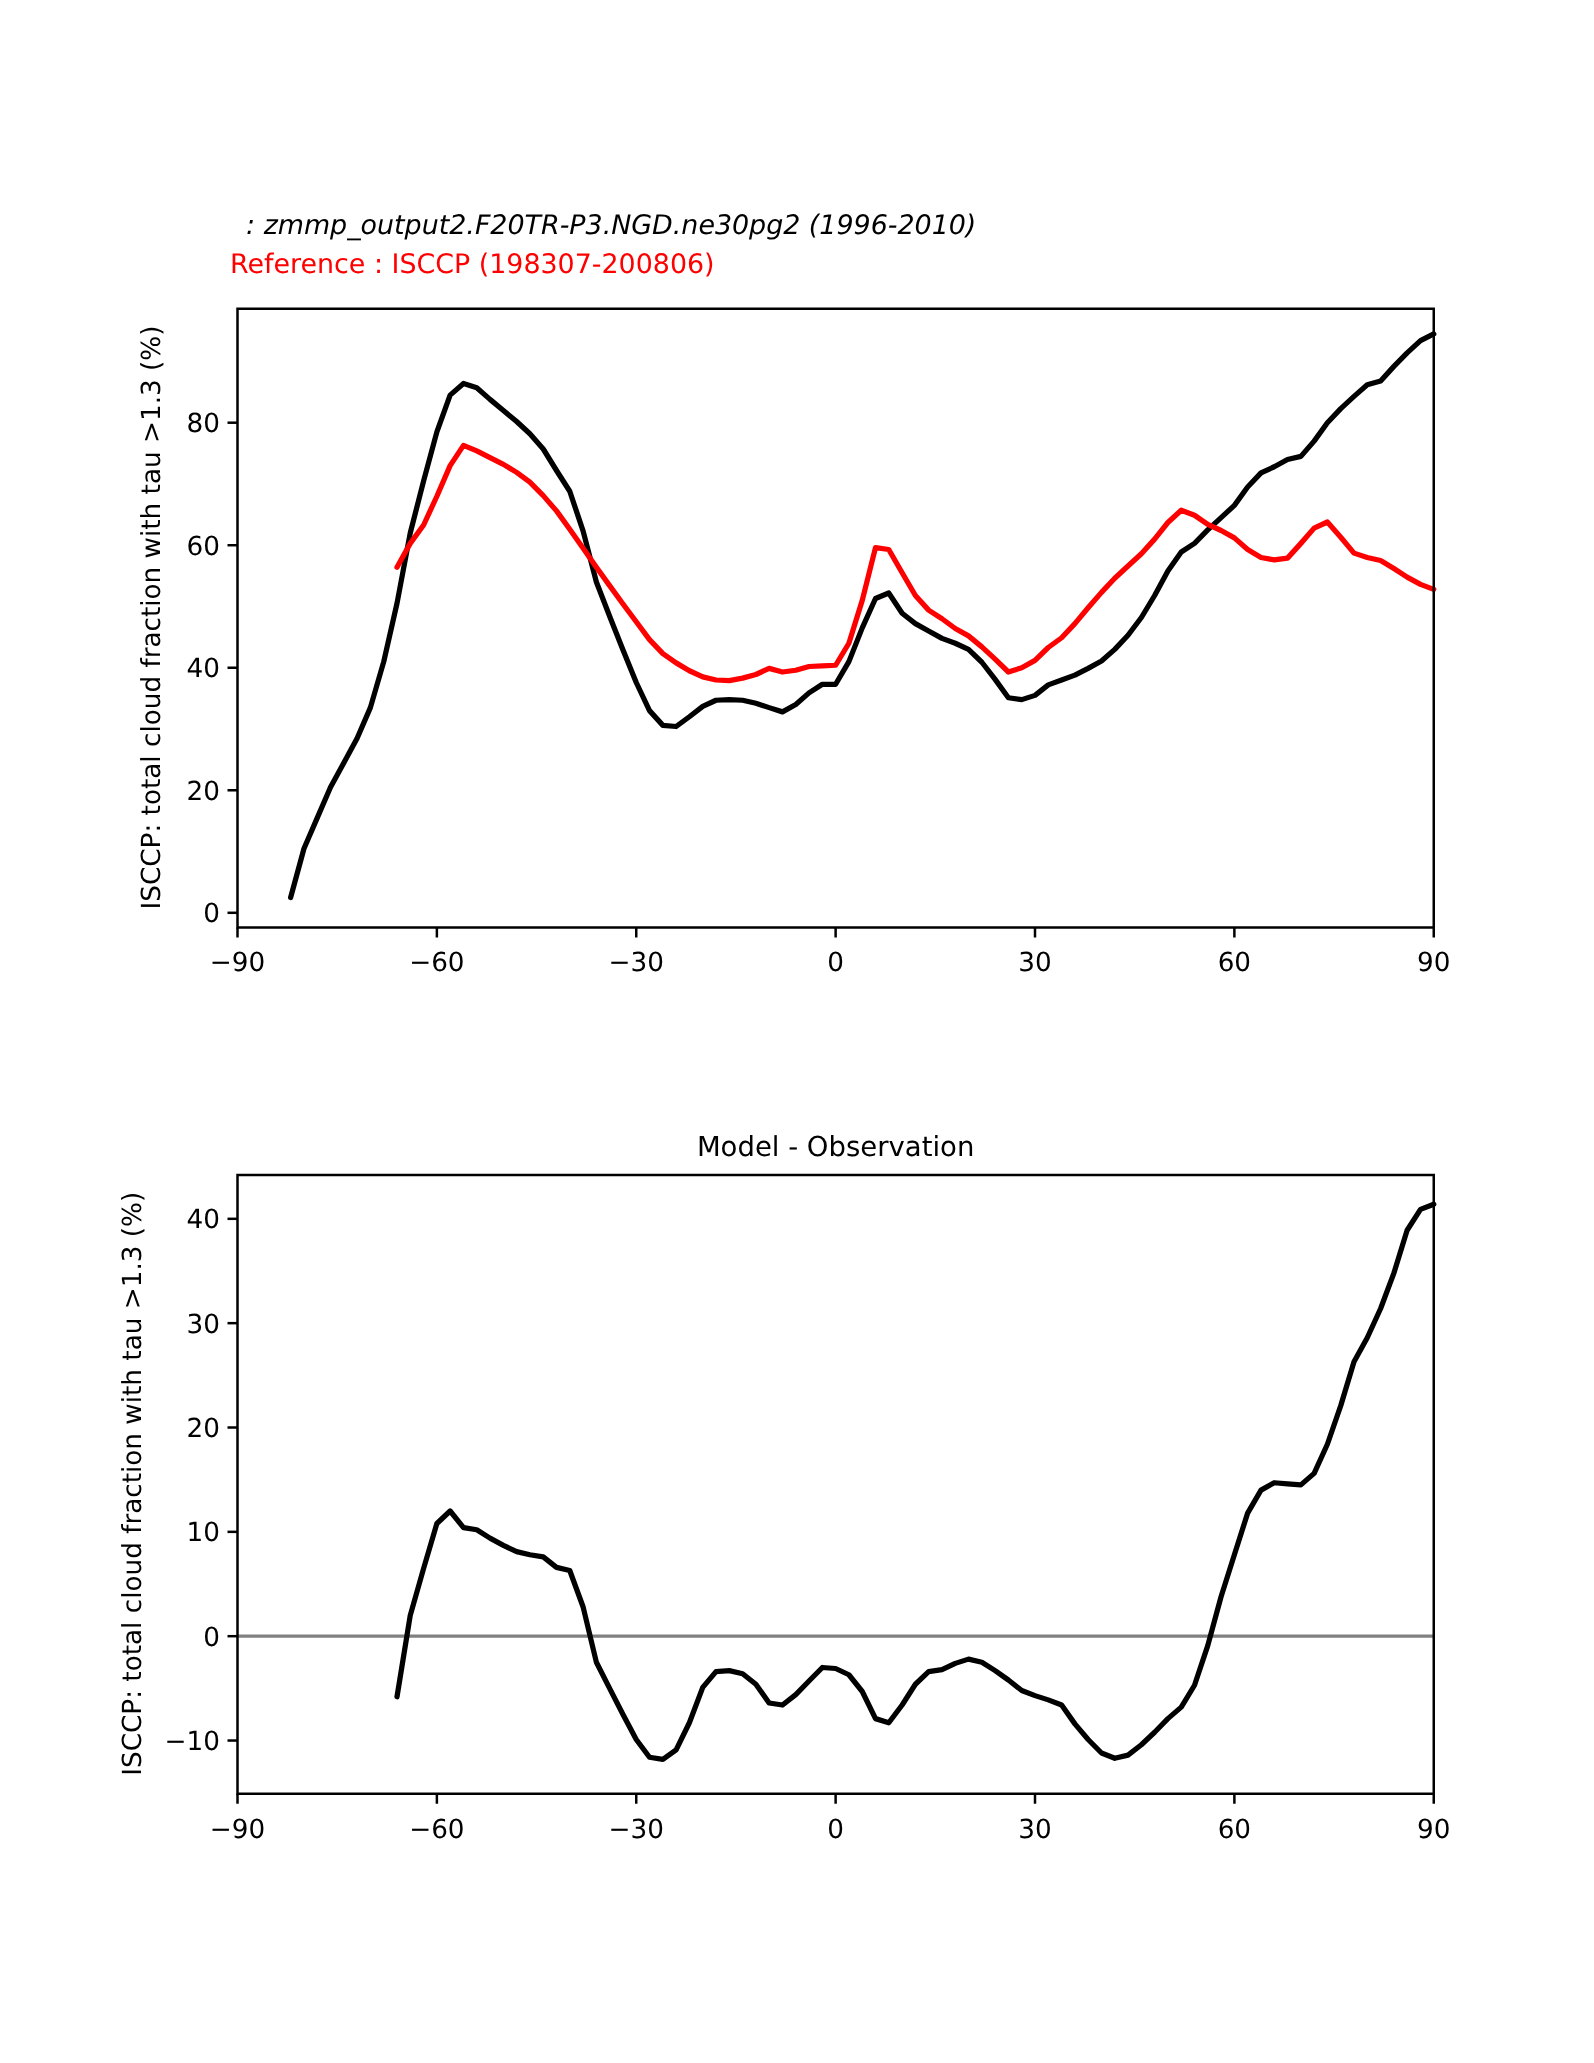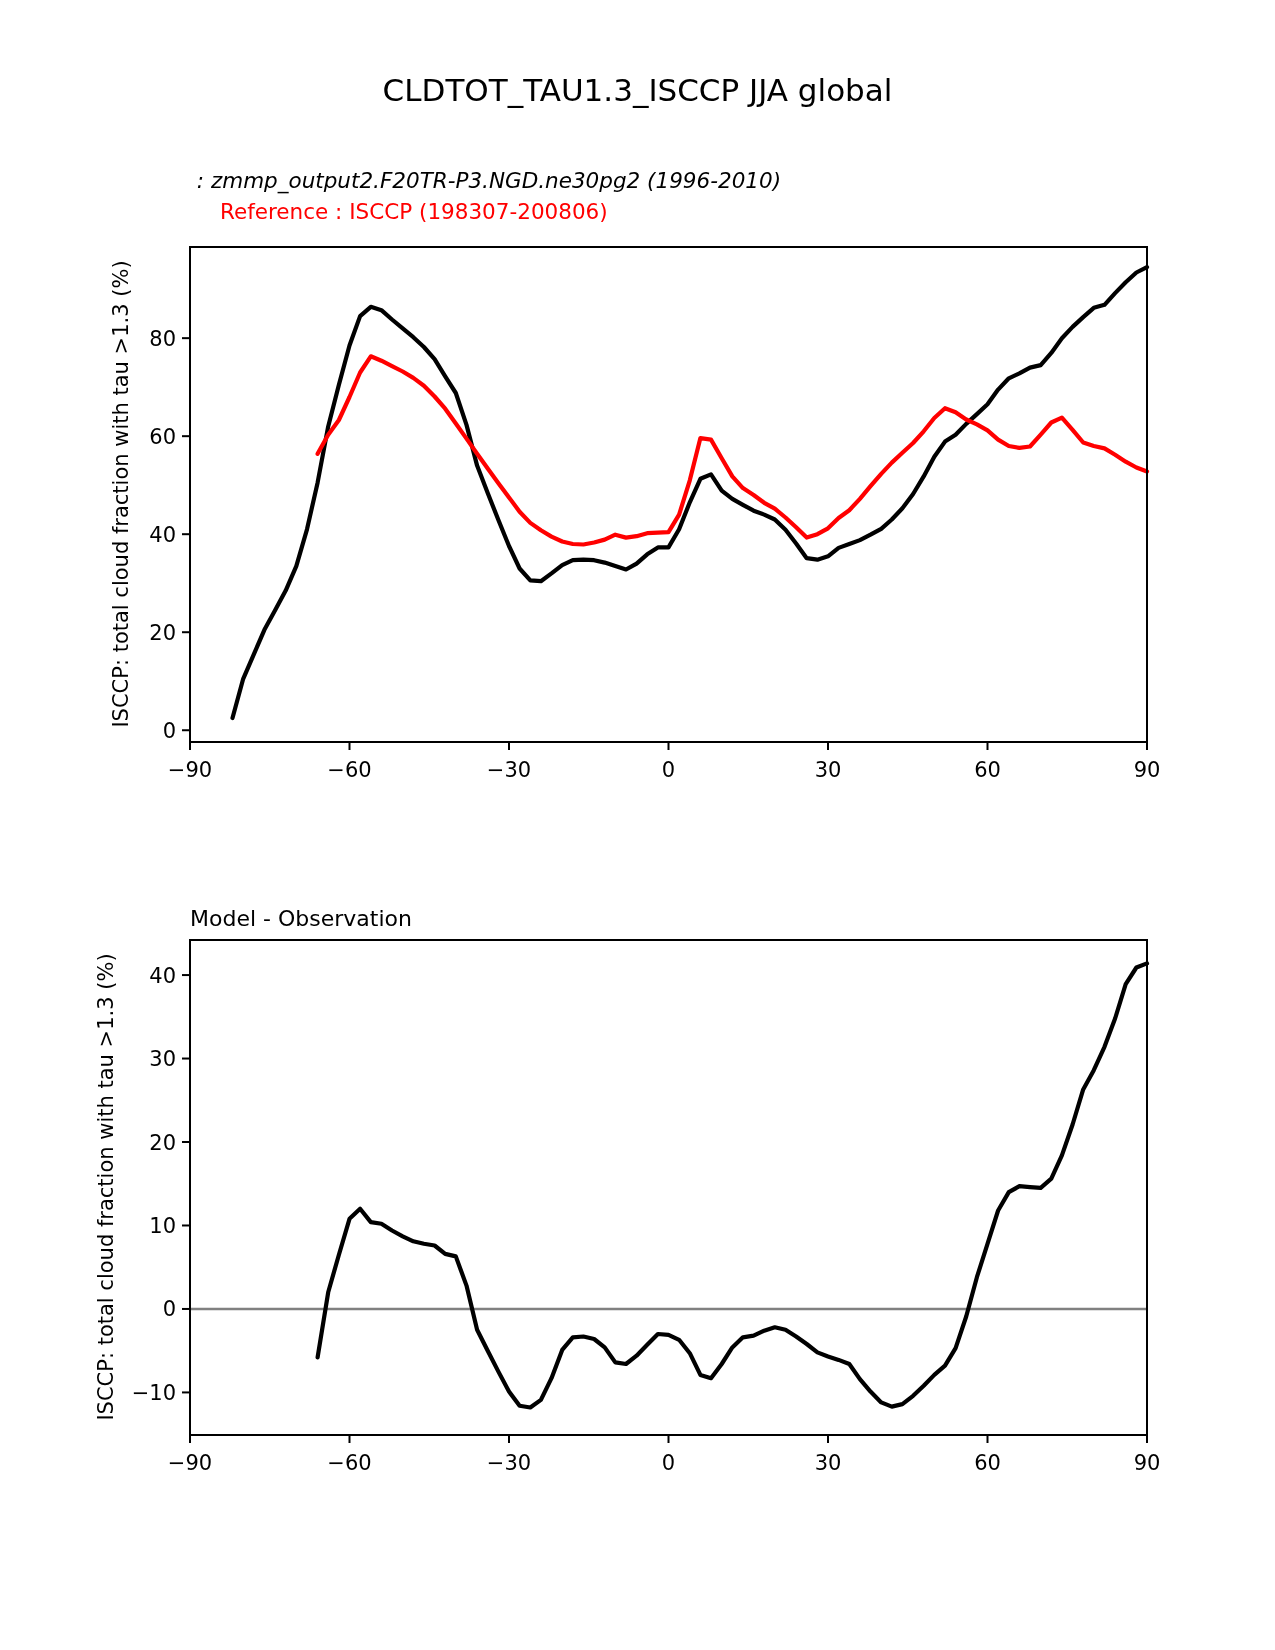--- a/index.html
+++ b/index.html
@@ -12,31 +12,30 @@
     overflow:hidden;
   }
   #figure .txt{position:absolute;white-space:pre;}
   #suptitle{left:0;top:72px;width:1275px;text-align:center;font-size:31px;}
   #model-line{left:190px;top:168px;font-size:21.5px;color:#000000;}
   #reference-line{left:184px;top:199px;font-size:21.5px;}
   #ylabel-top{left:-178px;top:481px;width:600px;height:26px;text-align:center;
     font-size:21px;transform:rotate(-90deg);transform-origin:50% 50%;}
   #ylabel-bottom{left:-193px;top:1174px;width:600px;height:26px;text-align:center;
     font-size:21px;transform:rotate(-90deg);transform-origin:50% 50%;}
-  #bottom-title{left:190px;top:906px;width:957px;text-align:left;font-size:22px;}
+  #bottom-title{left:190px;top:906px;width:957px;text-align:center;font-size:22px;}
   svg{position:absolute;left:0;top:0;}
   svg text{font-family:"DejaVu Sans", sans-serif;fill:#000000;}
 </style>
 </head>
 <body>
 
 <div id="figure">
-  <div class="txt" id="suptitle">CLDTOT_TAU1.3_ISCCP JJA global</div>
   <div class="txt" id="model-line" style="color: rgb(0, 0, 0); font-style: italic;"> : zmmp_output2.F20TR-P3.NGD.ne30pg2 (1996-2010)</div>
-  <div class="txt" id="reference-line" style="color: rgb(255, 0, 0); margin-left: 36px;">Reference : ISCCP (198307-200806)</div>
+  <div class="txt" id="reference-line" style="color: rgb(255, 0, 0);">Reference : ISCCP (198307-200806)</div>
   <div class="txt" id="ylabel-top">ISCCP: total cloud fraction with tau &gt;1.3 (%)</div>
   <div class="txt" id="bottom-title">Model - Observation</div>
   <div class="txt" id="ylabel-bottom">ISCCP: total cloud fraction with tau &gt;1.3 (%)</div>
   <svg id="plot-top" width="1275" height="1650" viewBox="0 0 1275 1650">
       <polyline points="232.5,718.0 243.2,678.8 253.8,654.3 264.4,629.8 275.1,610.2 285.7,590.6 296.3,566.1 307.0,529.3 317.6,482.7 328.2,426.4 338.9,384.7 349.5,345.5 360.1,316.1 370.8,306.8 381.4,310.2 392.0,319.5 402.7,328.4 413.3,337.2 423.9,347.0 434.6,359.2 445.2,376.4 455.8,393.0 466.5,424.9 477.1,465.6 487.7,493.0 498.4,520.0 509.0,546.0 519.6,568.5 530.3,580.3 540.9,581.2 551.5,573.4 562.2,565.1 572.8,560.2 583.4,559.7 594.1,560.2 604.7,562.6 615.3,566.1 626.0,569.5 636.6,563.6 647.2,554.3 657.9,547.4 668.5,547.4 679.1,529.3 689.8,502.3 700.4,478.8 711.0,474.4 721.7,490.6 732.3,498.9 742.9,504.8 753.6,510.7 764.2,514.6 774.8,519.5 785.5,529.8 796.1,543.5 806.7,558.2 817.4,559.7 828.0,556.3 838.6,547.9 849.3,544.0 859.9,540.1 870.5,534.7 881.2,528.8 891.8,519.5 902.4,508.2 913.1,494.0 923.7,476.4 934.3,456.8 945.0,441.6 955.6,434.7 966.2,423.9 976.9,414.1 987.5,404.3 998.1,389.6 1008.8,378.3 1019.4,373.4 1030.0,367.6 1040.7,365.1 1051.3,352.9 1061.9,338.2 1072.6,326.9 1083.2,317.1 1093.8,307.8 1104.5,304.8 1115.1,293.1 1125.7,282.3 1136.4,272.5 1147.0,267.1" fill="none" stroke="#000000" stroke-width="4.2" stroke-linejoin="round" stroke-linecap="round"></polyline>
       <polyline points="317.6,453.8 328.2,434.7 338.9,420.0 349.5,397.0 360.1,372.5 370.8,356.3 381.4,360.7 392.0,366.1 402.7,371.5 413.3,377.9 423.9,385.7 434.6,396.5 445.2,408.7 455.8,423.4 466.5,438.6 477.1,453.8 487.7,468.5 498.4,483.2 509.0,497.4 519.6,511.7 530.3,522.9 540.9,530.3 551.5,536.6 562.2,541.5 572.8,544.0 583.4,544.5 594.1,542.5 604.7,539.6 615.3,534.7 626.0,537.6 636.6,536.2 647.2,533.2 657.9,532.7 668.5,532.2 679.1,514.6 689.8,480.3 700.4,438.1 711.0,439.6 721.7,458.2 732.3,476.4 742.9,488.1 753.6,495.0 764.2,502.8 774.8,508.7 785.5,517.5 796.1,527.3 806.7,537.6 817.4,534.2 828.0,528.3 838.6,518.0 849.3,510.2 859.9,498.9 870.5,486.2 881.2,473.9 891.8,462.6 902.4,452.8 913.1,443.0 923.7,431.3 934.3,418.0 945.0,408.2 955.6,412.2 966.2,419.5 976.9,424.4 987.5,430.3 998.1,439.6 1008.8,446.0 1019.4,447.9 1030.0,446.5 1040.7,434.7 1051.3,422.5 1061.9,417.6 1072.6,429.8 1083.2,442.5 1093.8,446.0 1104.5,448.4 1115.1,454.8 1125.7,461.7 1136.4,467.5 1147.0,471.5" fill="none" stroke="#ff0000" stroke-width="4.2" stroke-linejoin="round" stroke-linecap="round"></polyline>
       <rect x="190" y="247" width="957" height="495" fill="none" stroke="#000000" stroke-width="2"></rect>
       <line x1="190" x2="190" y1="742" y2="750" stroke="#000" stroke-width="2"></line>
       <text x="190" y="777" text-anchor="middle" font-size="21">−90</text>
       <line x1="349.5" x2="349.5" y1="742" y2="750" stroke="#000" stroke-width="2"></line>

